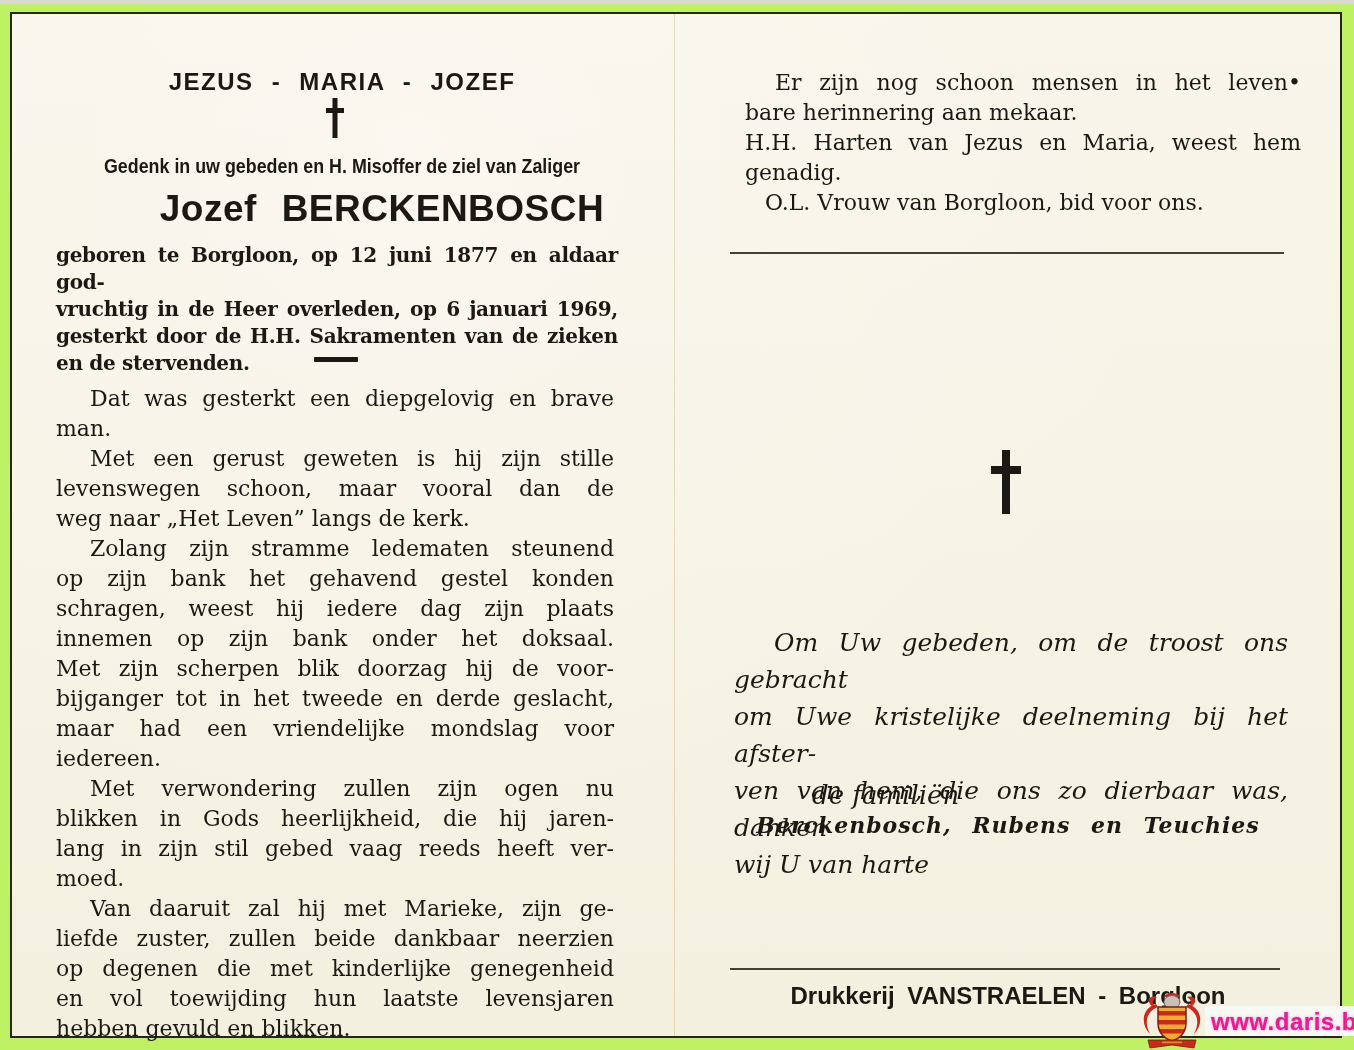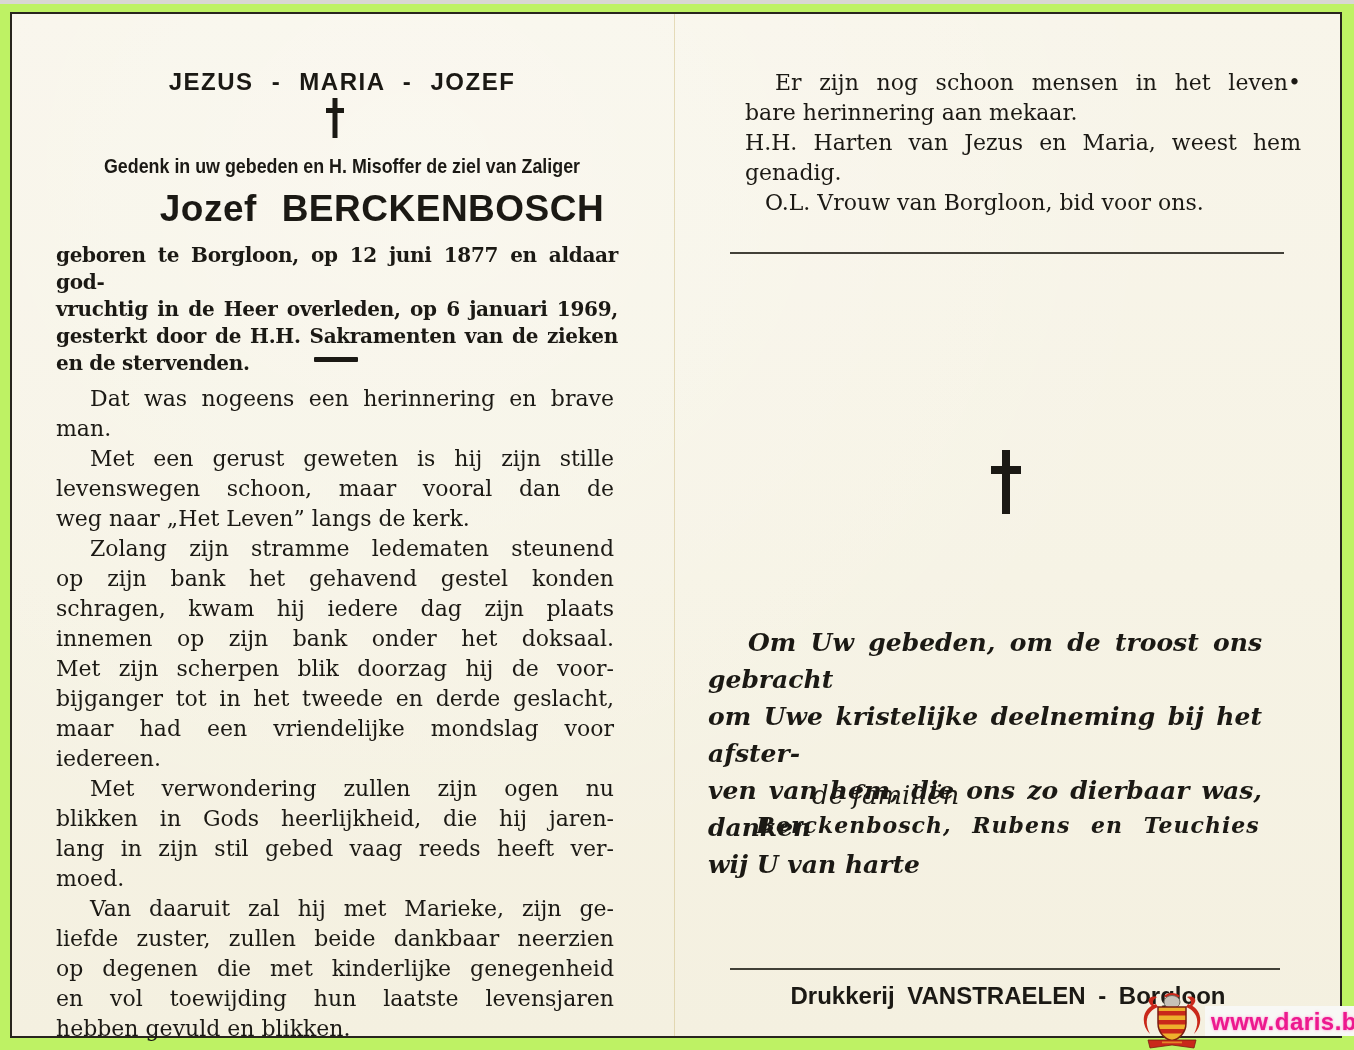--- a/index.html
+++ b/index.html
@@ -42,21 +42,21 @@
   .cross-sm{left:314px;top:84px;width:18px;height:40px;}
   .cross-sm .cv{width:5px;} .cross-sm .ch{top:10px;height:5px;}
   .cross-lg{left:979px;top:436px;width:30px;height:64px;}
   .cross-lg .cv{width:8px;} .cross-lg .ch{top:16px;height:8px;}
 
   
   .rp-open{left:733px;top:54px;width:556px;font-size:22px;line-height:30px;}
   .rule{height:2px;background:var(--rule,#2e2c25);opacity:.9;}
   .rule1{left:718px;top:238px;width:554px;}
   .rule2{left:718px;top:954px;width:550px;}
-  .thanks{left:696px;top:610px;width:554px;font-style:italic;font-size:25px;line-height:37px;font-weight:bold;}
+  .thanks{left:722px;top:610px;width:554px;font-style:italic;font-size:25px;line-height:37px;}
   .family-intro{left:800px;top:766px;font-style:italic;font-size:26px;}
   .family-names{left:718px;top:798px;width:556px;text-align:center;font-style:italic;
                 font-weight:bold;font-size:22px;word-spacing:12px;letter-spacing:1px;}
   .printer{left:718px;top:968px;width:556px;text-align:center;font-weight:bold;font-size:24px;
            word-spacing:6px;}
 
   
   .wm-band{left:1205px;top:1006px;width:149px;height:30px;background:var(--watermark-band,#f8f8f5);z-index:5;}
   .wm-url{left:1211px;top:1008px;font-weight:bold;font-size:24px;letter-spacing:.5px;z-index:6;
           color:var(--watermark-pink,#ec1a8e);
@@ -86,32 +86,32 @@
           <div class="ln">geboren te Borgloon, op 12 juni 1877 en aldaar god-</div>
           <div class="ln">vruchtig in de Heer overleden, op 6 januari 1969,</div>
           <div class="ln">gesterkt door de H.H. Sakramenten van de zieken</div>
           <div class="ln ln-last">en de stervenden.</div>
         </div>
 
       <div class="abs dash"></div>
 
       <div class="abs body-col">
         <div class="jlines ind34">
-            <div class="ln">Dat was nogeens een herinnering en brave</div>
+            <div class="ln">Dat was gesterkt een diepgelovig en brave</div>
             <div class="ln ln-last">man.</div>
           </div>
         <div class="jlines ind34">
             <div class="ln">Met een gerust geweten is hij zijn stille</div>
             <div class="ln">levenswegen schoon, maar vooral dan de</div>
             <div class="ln ln-last">weg naar „Het Leven” langs de kerk.</div>
           </div>
         <div class="jlines ind34">
             <div class="ln">Zolang zijn stramme ledematen steunend</div>
             <div class="ln">op zijn bank het gehavend gestel konden</div>
-            <div class="ln">schragen, kwam hij iedere dag zijn plaats</div>
+            <div class="ln">schragen, weest hij iedere dag zijn plaats</div>
             <div class="ln">innemen op zijn bank onder het doksaal.</div>
             <div class="ln">Met zijn scherpen blik doorzag hij de voor-</div>
             <div class="ln">bijganger tot in het tweede en derde geslacht,</div>
             <div class="ln">maar had een vriendelijke mondslag voor</div>
             <div class="ln ln-last">iedereen.</div>
           </div>
         <div class="jlines ind34">
             <div class="ln">Met verwondering zullen zijn ogen nu</div>
             <div class="ln">blikken in Gods heerlijkheid, die hij jaren-</div>
             <div class="ln">lang in zijn stil gebed vaag reeds heeft ver-</div>

